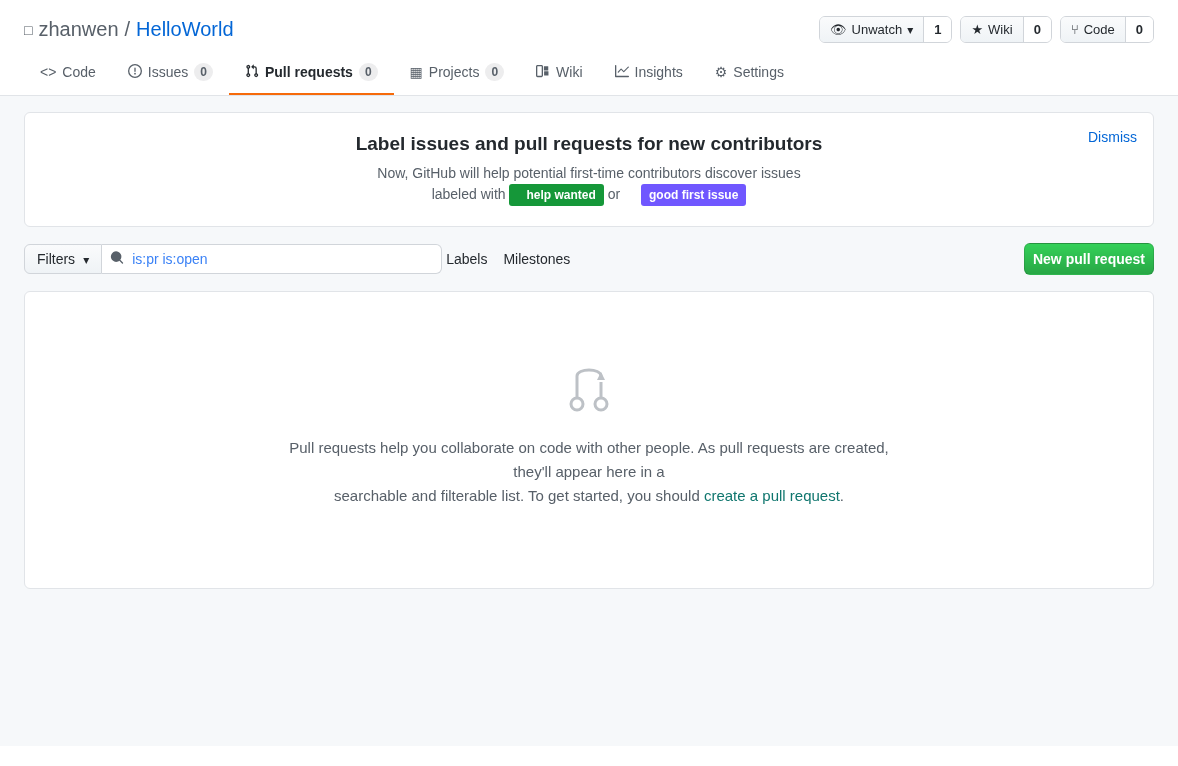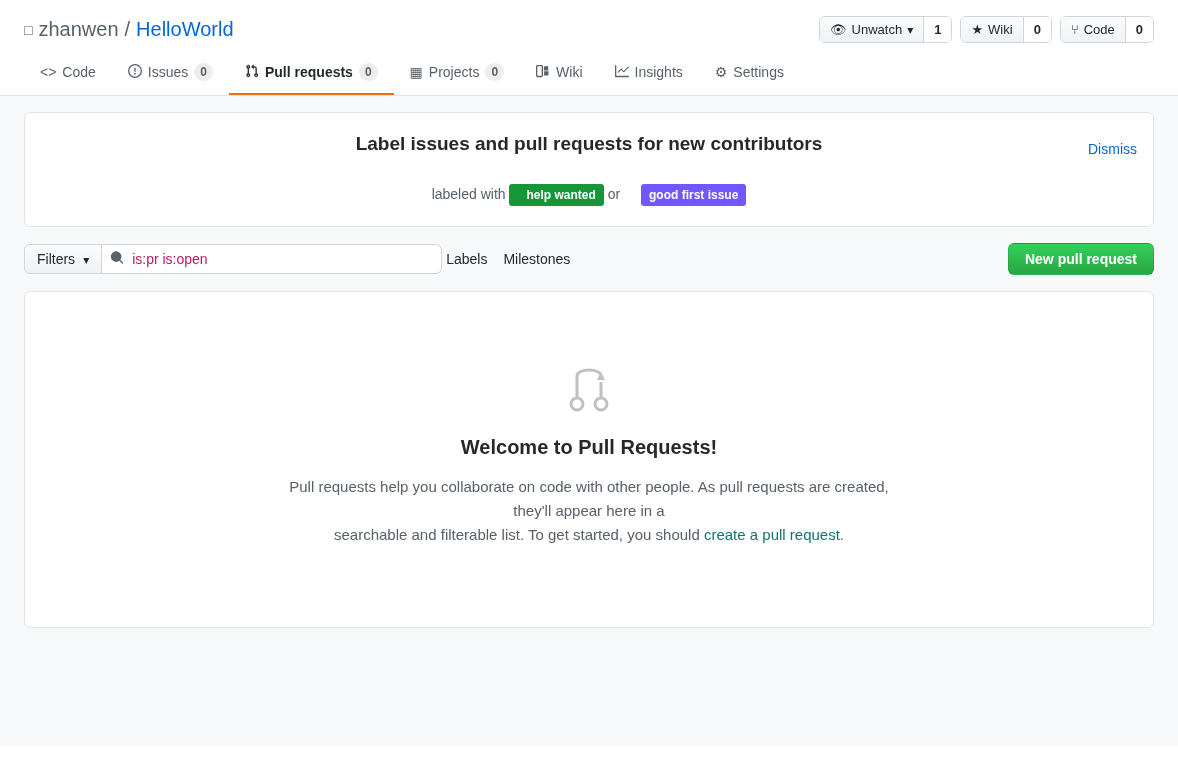--- a/index.html
+++ b/index.html
@@ -132,21 +132,21 @@
       background: #fff;
       border: 1px solid #e1e4e8;
       border-radius: 6px;
       padding: 20px 24px;
       margin-bottom: 16px;
       text-align: center;
       position: relative;
     }
     .banner-dismiss {
       position: absolute;
-      top: 28px;
+      top: 16px;
       right: 16px;
       color: #0366d6;
       cursor: pointer;
       font-size: 14px;
       background: none;
       border: none;
       font-family: inherit;
     }
     .banner-title {
       font-weight: 600;
@@ -197,21 +197,21 @@
       font-family: inherit;
       white-space: nowrap;
     }
     .search-input {
       width: 100%;
       padding: 6px 12px 6px 30px;
       border: 1px solid #d1d5da;
       border-left: none;
       border-radius: 0 6px 6px 0;
       font-size: 14px;
-      color: #be185d;
+      color: #3b82f6;
       background: #fff;
       font-family: inherit;
       outline: none;
     }
     .search-input-container {
       position: relative;
       flex: 1;
       max-width: 340px;
     }
     .search-icon-inline {
@@ -230,21 +230,21 @@
       margin-left: 4px;
     }
     .filter-link {
       color: #24292e;
       font-size: 14px;
       cursor: pointer;
       text-decoration: none;
     }
     .new-pr-btn {
       margin-left: auto;
-      padding: 7px 16px;
+      padding: 7px 8px;
       background: #28a745;
       background-image: linear-gradient(to bottom, #34d058, #28a745);
       border: 1px solid rgba(27,31,35,0.15);
       border-radius: 6px;
       color: #fff;
       font-size: 14px;
       font-weight: 600;
       cursor: pointer;
       font-family: inherit;
     }
@@ -374,21 +374,21 @@
       <span>Settings</span>
     </a>
   </nav>
 
   <div class="main-content">
 
     <div class="banner">
       <button class="banner-dismiss">Dismiss</button>
       <div class="banner-title">Label issues and pull requests for new contributors</div>
       <div class="banner-text">
-        <br>
+        <span>Now, GitHub will help potential first-time contributors discover issues</span><br>
         <span>labeled with</span>
         <span class="label-badge label-help-wanted">help wanted</span>
         <span>or</span>
         <span class="label-badge label-good-first-issue">good first issue</span>
       </div>
     </div>
 
     <div class="filter-bar">
       <button class="filters-btn">
         <span>Filters</span>
@@ -417,21 +417,20 @@
         <circle cx="44" cy="52" r="6" stroke="#bdc1c6" stroke-width="3" fill="none"></circle>
 
         <line x1="20" y1="46" x2="20" y2="24" stroke="#bdc1c6" stroke-width="3"></line>
         <line x1="44" y1="46" x2="44" y2="30" stroke="#bdc1c6" stroke-width="3"></line>
 
         <path d="M20 24 C20 16, 44 16, 44 24" stroke="#bdc1c6" stroke-width="3" fill="none"></path>
 
         <polygon points="44,20 40,28 48,28" fill="#bdc1c6"></polygon>
       </svg>
 
-      <div class="empty-title">Welcome to Pull Requests!</div>
       <div class="empty-desc">
         <span>Pull requests help you collaborate on code with other people. As pull requests are created, they'll appear here in a</span>
         <br>
         <span>searchable and filterable list. To get started, you should</span>
         <a class="empty-link">create a pull request</a><span>.</span>
       </div>
     </div>
   </div>
 </div>
 

